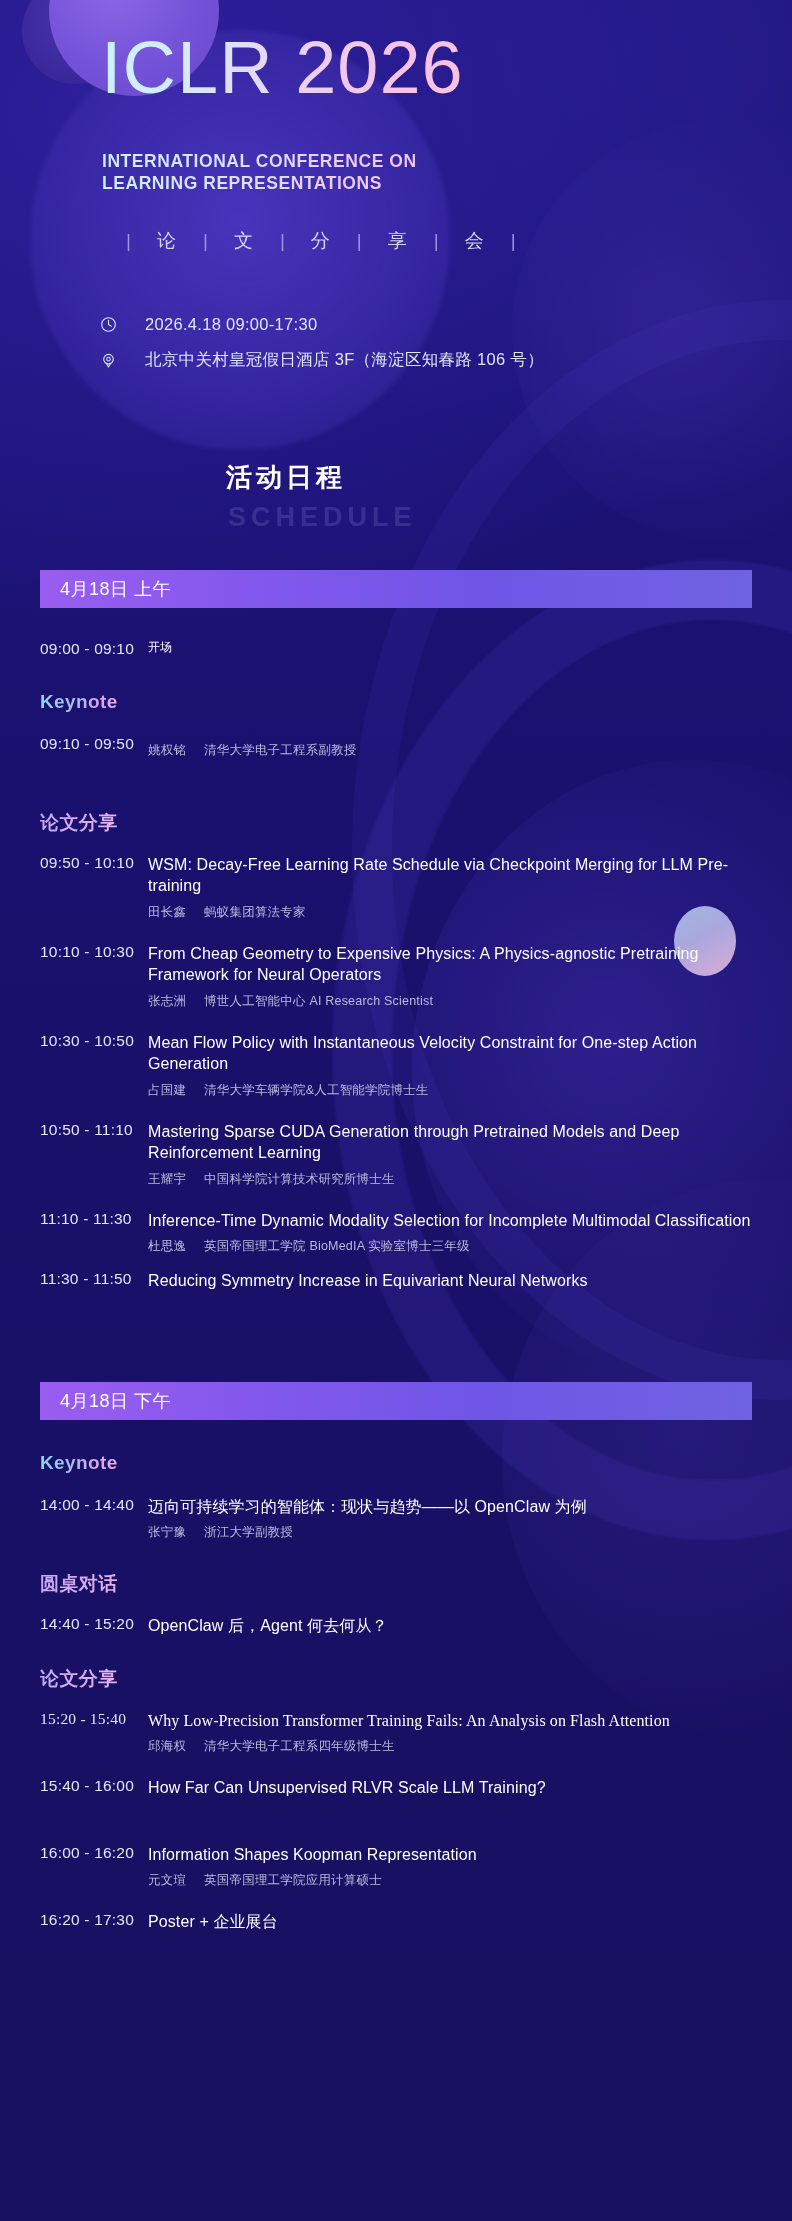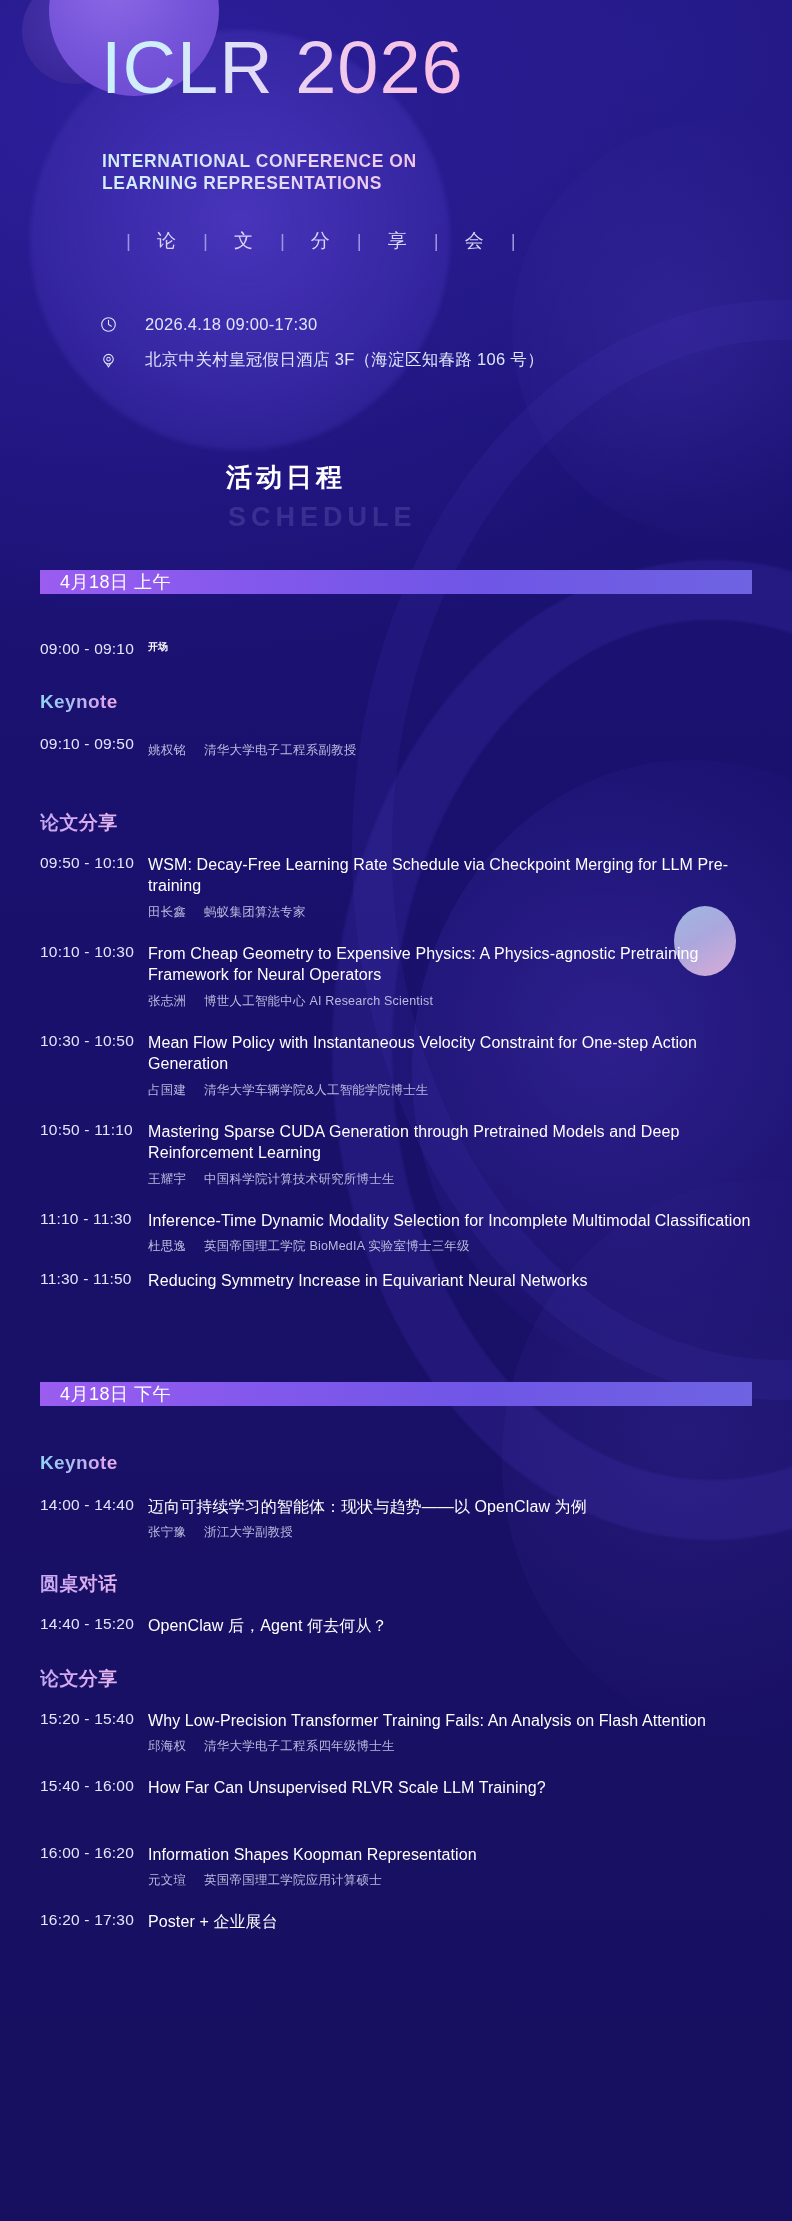--- a/index.html
+++ b/index.html
@@ -97,21 +97,21 @@
   }
   .sched-title{
     position:absolute; left:226px; top:5px;
     font-size:26px; font-weight:700; letter-spacing:4px; color:#ffffff;
   }
 
   
   .content{ position:absolute; left:0; top:0; width:792px; }
 
   .daybar{
-    position:absolute; left:40px; width:712px; height:24px;
+    position:absolute; left:40px; width:712px; height:38px;
     background:linear-gradient(90deg,#9a5df0 0%, #8358ec 30%, #6f56e6 62%, #6f63e2 100%);
     display:flex; align-items:center;
   }
   .daybar .daybar-label{
     margin-left:20px; font-size:18px; font-weight:500; color:#ffffff; letter-spacing:.5px;
   }
 
   .sect-label{
     position:absolute; font-size:19px; font-weight:700; letter-spacing:.4px;
   }
@@ -128,21 +128,21 @@
 
   .row{ position:absolute; left:40px; width:712px; }
   .row .time{
     position:absolute; left:0; top:0;
     font-size:15.5px; color:#e3e6fb; letter-spacing:.2px; white-space:nowrap;
   }
   .row .body{ margin-left:108px; }
   .row .rtitle{
     font-size:16px; color:#ffffff; font-weight:500; line-height:1.33; letter-spacing:.1px;
   }
-  .row .rtitle.small{ font-size:10px; font-weight:700; }
+  .row .rtitle.small{ font-size:12px; font-weight:400; }
   .row .speaker{
     margin-top:7px; font-size:12.5px; color:#b9bbdd; letter-spacing:.2px;
   }
   .row .speaker .sp-name{ margin-right:18px; }
 </style>
 </head>
 <body>
 
 <div class="bg-root">
   <div class="blob blob-c"></div>
@@ -269,21 +269,21 @@
       </div>
     </div>
     <div class="sect-label sect-cn" style="left: 40px; top: 1571px;">圆桌对话</div>
     <div class="row" style="top: 1615px;">
       <div class="time">14:40 - 15:20</div>
       <div class="body">
         <div class="rtitle">OpenClaw 后，Agent 何去何从？</div>
       </div>
     </div>
     <div class="sect-label sect-cn" style="left: 40px; top: 1666px;">论文分享</div>
-    <div class="row" style="top: 1710px;">
+    <div class="row" style="top: 1710px; font-family: Liberation Serif, serif;">
       <div class="time">15:20 - 15:40</div>
       <div class="body">
         <div class="rtitle">Why Low-Precision Transformer Training Fails: An Analysis on Flash Attention</div>
         <div class="speaker"><span class="sp-name">邱海权</span><span>清华大学电子工程系四年级博士生</span></div>
       </div>
     </div>
     <div class="row" style="top: 1777px;">
       <div class="time">15:40 - 16:00</div>
       <div class="body">
         <div class="rtitle">How Far Can Unsupervised RLVR Scale LLM Training?</div>

